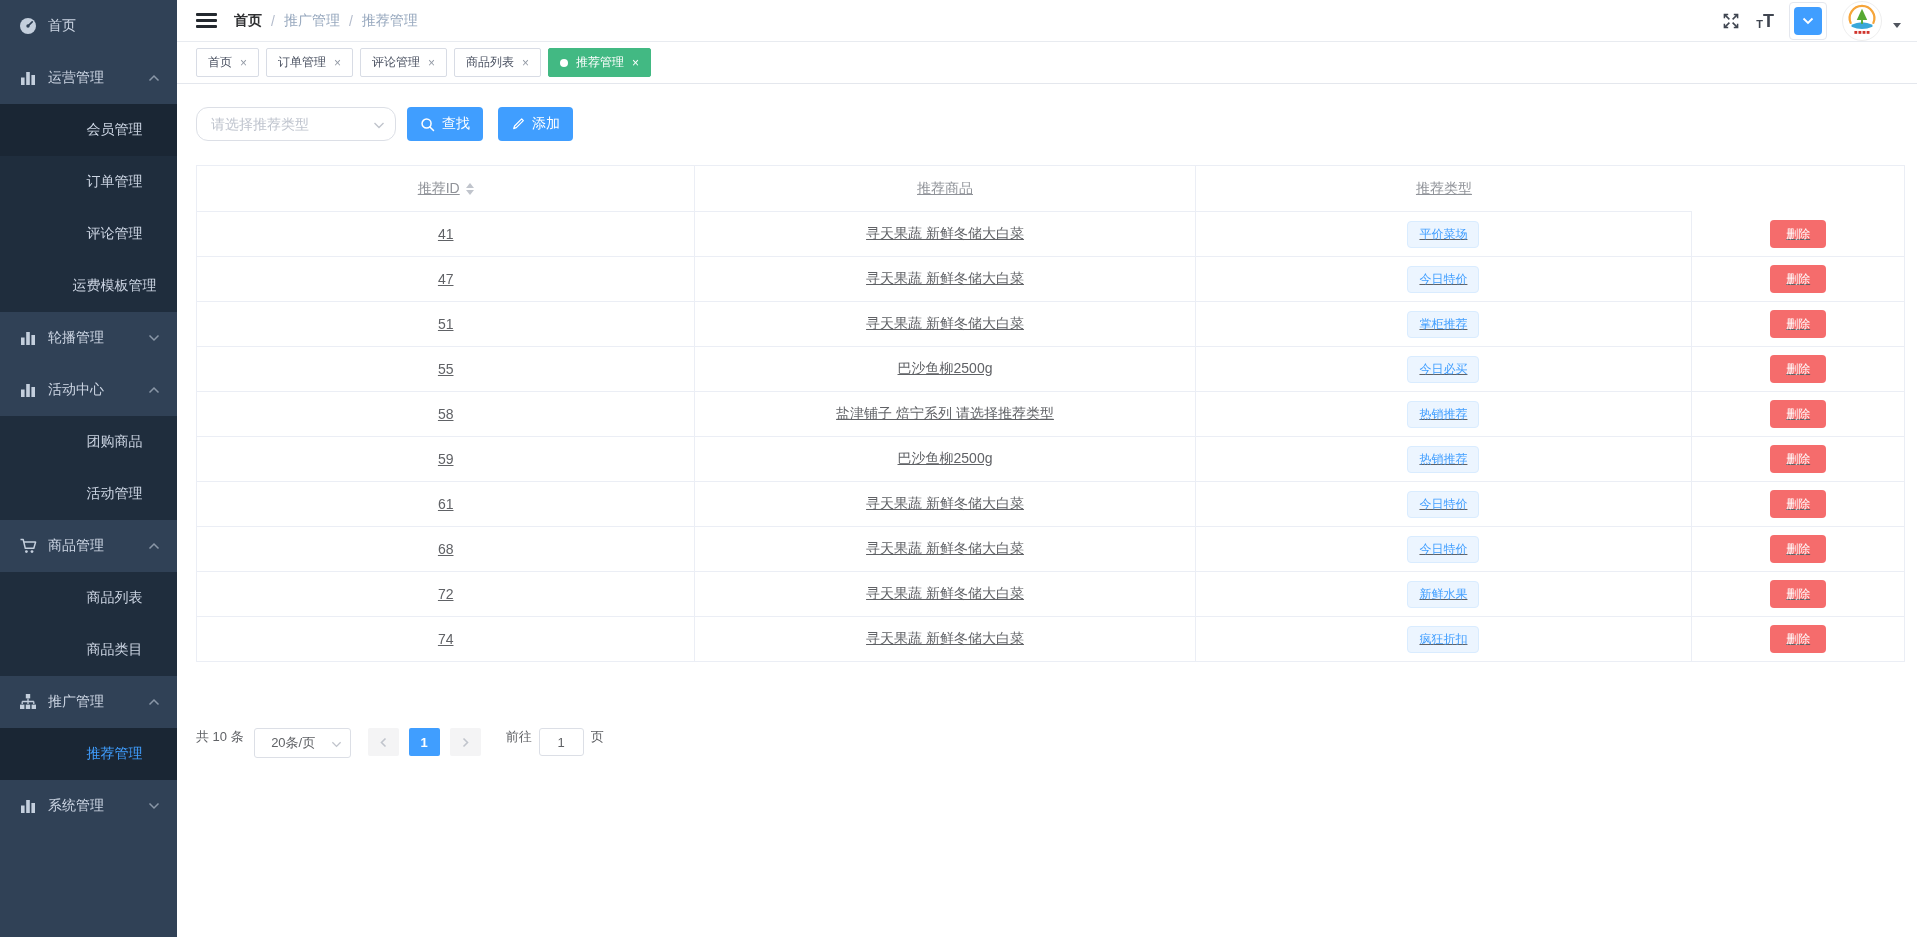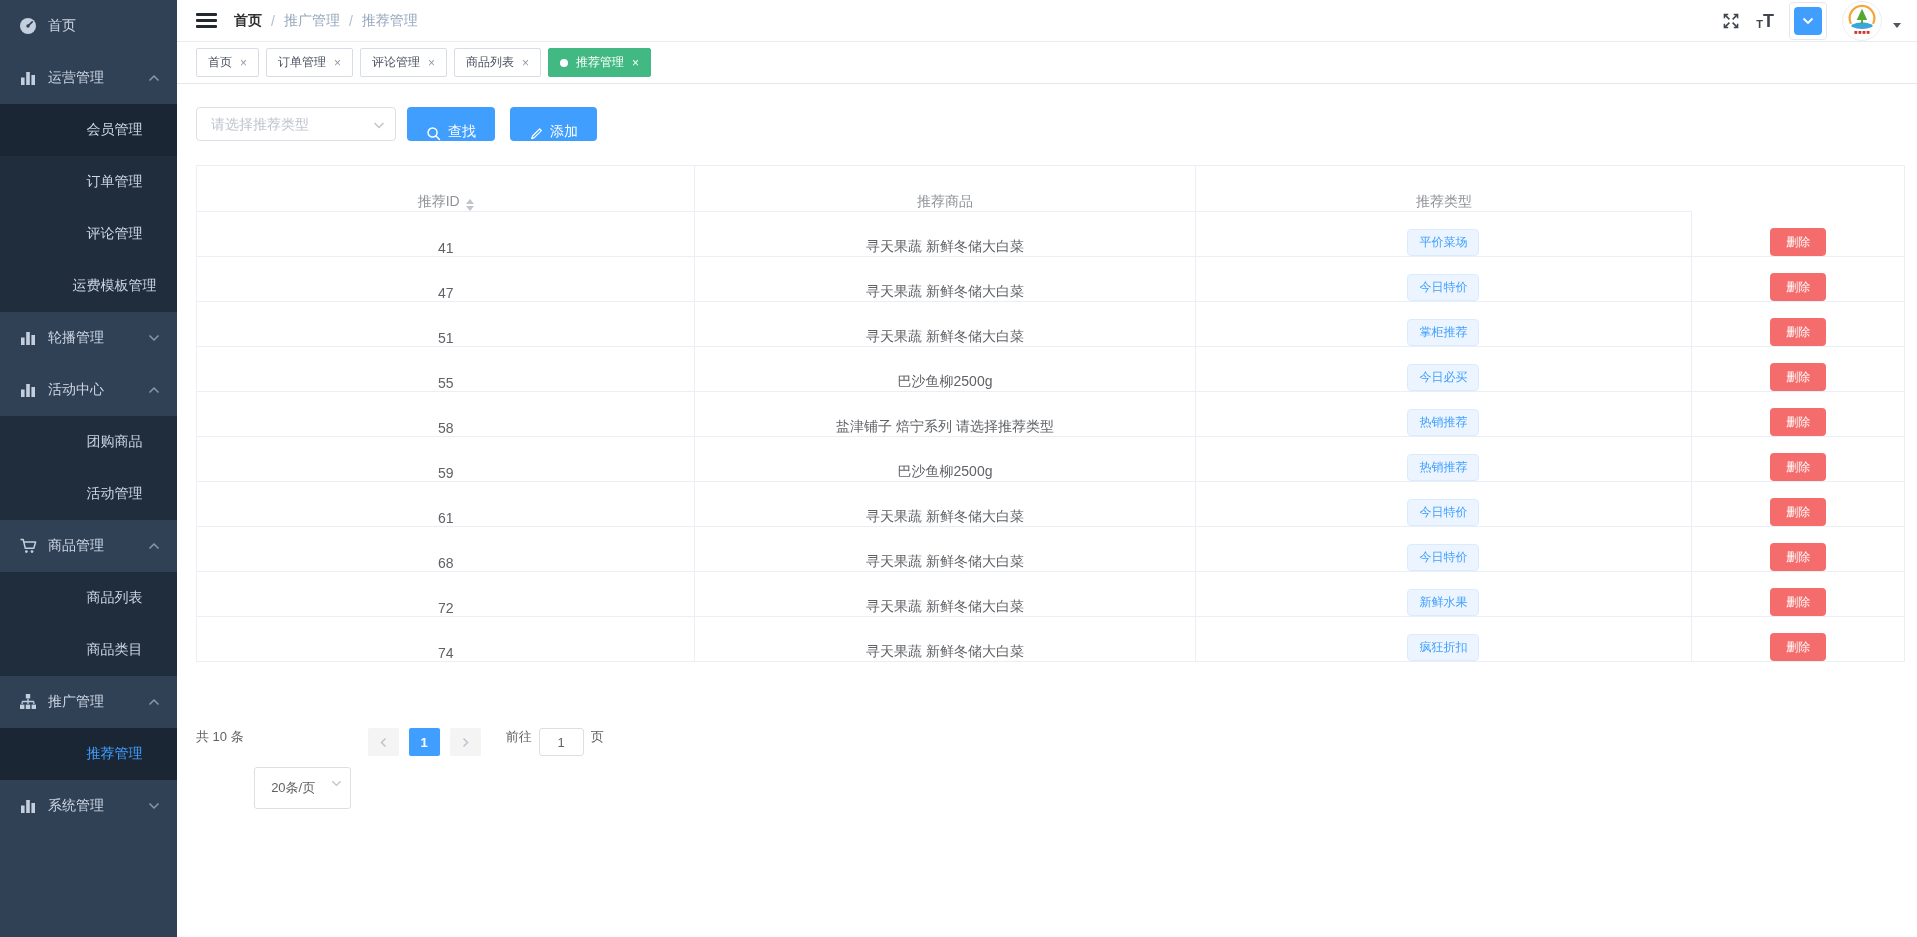--- a/index.html
+++ b/index.html
@@ -55,53 +55,53 @@
   .tab .dot{display:none;}
   .tab .x{margin-left:8px;color:#939aa5;font-size:12px;line-height:1;cursor:pointer;}
   .tab.active{background:var(--tab-green);border-color:var(--tab-green);color:#fff;}
   .tab.active .dot{display:inline-block;width:8px;height:8px;border-radius:50%;background:#fff;margin-right:8px;}
   .tab.active .x{color:#fff;}
 
   .content{padding:23px 12px 0 19px;flex:1;overflow:hidden;}
 
   
   .toolbar{display:flex;align-items:center;}
-  .sel{width:200px;height:34px;border:1px solid #dcdfe6;border-radius:4px;position:relative;
+  .sel{width:200px;height:34px;border:1px solid #dcdfe6;border-radius:12px;position:relative;
        display:flex;align-items:flex-start;background:#fff;}
   .sel input{border:0;outline:0;width:100%;height:100%;padding:0 30px 0 14px;font-size:14px;
        color:#606266;background:transparent;font-family:inherit;}
   .sel input::placeholder{color:#bfc4ce;}
   .sel .sel-chev{position:absolute;right:10px;top:14px;}
-  .btn{height:34px;padding:0 19px;border:0;border-radius:4px;background:var(--accent);color:#fff;
-       font-size:14px;display:inline-flex;align-items:flex-end;gap:7px;cursor:pointer;font-family:inherit;}
+  .btn{height:34px;padding:0 13px;border:0;border-radius:4px;background:var(--accent);color:#fff;
+       font-size:14px;display:inline-flex;align-items:center;gap:7px;cursor:pointer;font-family:inherit;}
   .btn.search{margin-left:11px;}
   .btn.add{margin-left:15px;}
 
   
   .table{margin-top:24px;border:1px solid #ebeef5;border-bottom:0;}
   .t-grid{display:grid;grid-template-columns:29.2% 29.3% 29.1% 1fr;}
   .t-cell{border-bottom:1px solid #ebeef5;border-right:1px solid #ebeef5;display:flex;
-          align-items:flex-end;justify-content:center;font-size:14px;color:#606266;background:#fff;}
+          align-items:center;justify-content:center;font-size:14px;color:#606266;background:#fff;text-decoration:underline;}
   .t-grid .t-cell:last-child{border-right:0;}
   .t-head .t-cell{height:46px;color:#909399;}
   .t-row .t-cell{height:45px;}
   .sort{display:inline-flex;flex-direction:column;gap:2px;margin-left:6px;cursor:pointer;}
   .sort i{display:block;width:0;height:0;border-left:4px solid transparent;border-right:4px solid transparent;}
   .sort .asc{border-bottom:5px solid #c0c4cc;}
   .sort .desc{border-top:5px solid #c0c4cc;}
   .tag{display:inline-block;background:#ecf5ff;border:1px solid #d9ecff;color:var(--accent);
        font-size:12px;height:27px;line-height:25px;padding:0 11px;border-radius:4px;}
   .del{background:var(--danger);color:#fff;border:0;border-radius:4px;font-size:12px;height:28px;
        padding:0 16px;cursor:pointer;font-family:inherit;}
 
   
   .pager{display:flex;margin-top:66px;font-size:13px;color:#606266;}
   .pg-total{margin-right:10px;}
-  .pg-size{width:97px;height:42px;border:1px solid #dcdfe6;border-radius:3px;display:flex;
-           align-items:center;justify-content:center;position:relative;padding-right:18px;cursor:pointer;margin-top:39px;}
+  .pg-size{width:97px;height:30px;border:1px solid #dcdfe6;border-radius:3px;display:flex;
+           align-items:center;justify-content:center;position:relative;padding-right:18px;cursor:pointer;}
   .pg-size .sel-chev{position:absolute;right:8px;top:12px;}
   .pg-btn{width:31px;height:28px;background:#f4f4f5;border-radius:2px;display:flex;align-items:center;
           justify-content:center;margin-left:17px;cursor:pointer;}
   .pg-cur{width:31px;height:28px;background:var(--accent);color:#fff;border-radius:2px;display:flex;
           align-items:center;justify-content:center;font-weight:700;margin-left:10px;cursor:pointer;}
   .pg-btn + .pg-cur{margin-left:10px;}
   .pg-btn.next{margin-left:10px;}
   .pg-goto{margin-left:25px;}
   .goto-input{width:45px;height:28px;border:1px solid #dcdfe6;border-radius:3px;text-align:center;
           font-size:13px;color:#606266;margin:0 7px;outline:none;font-family:inherit;}

